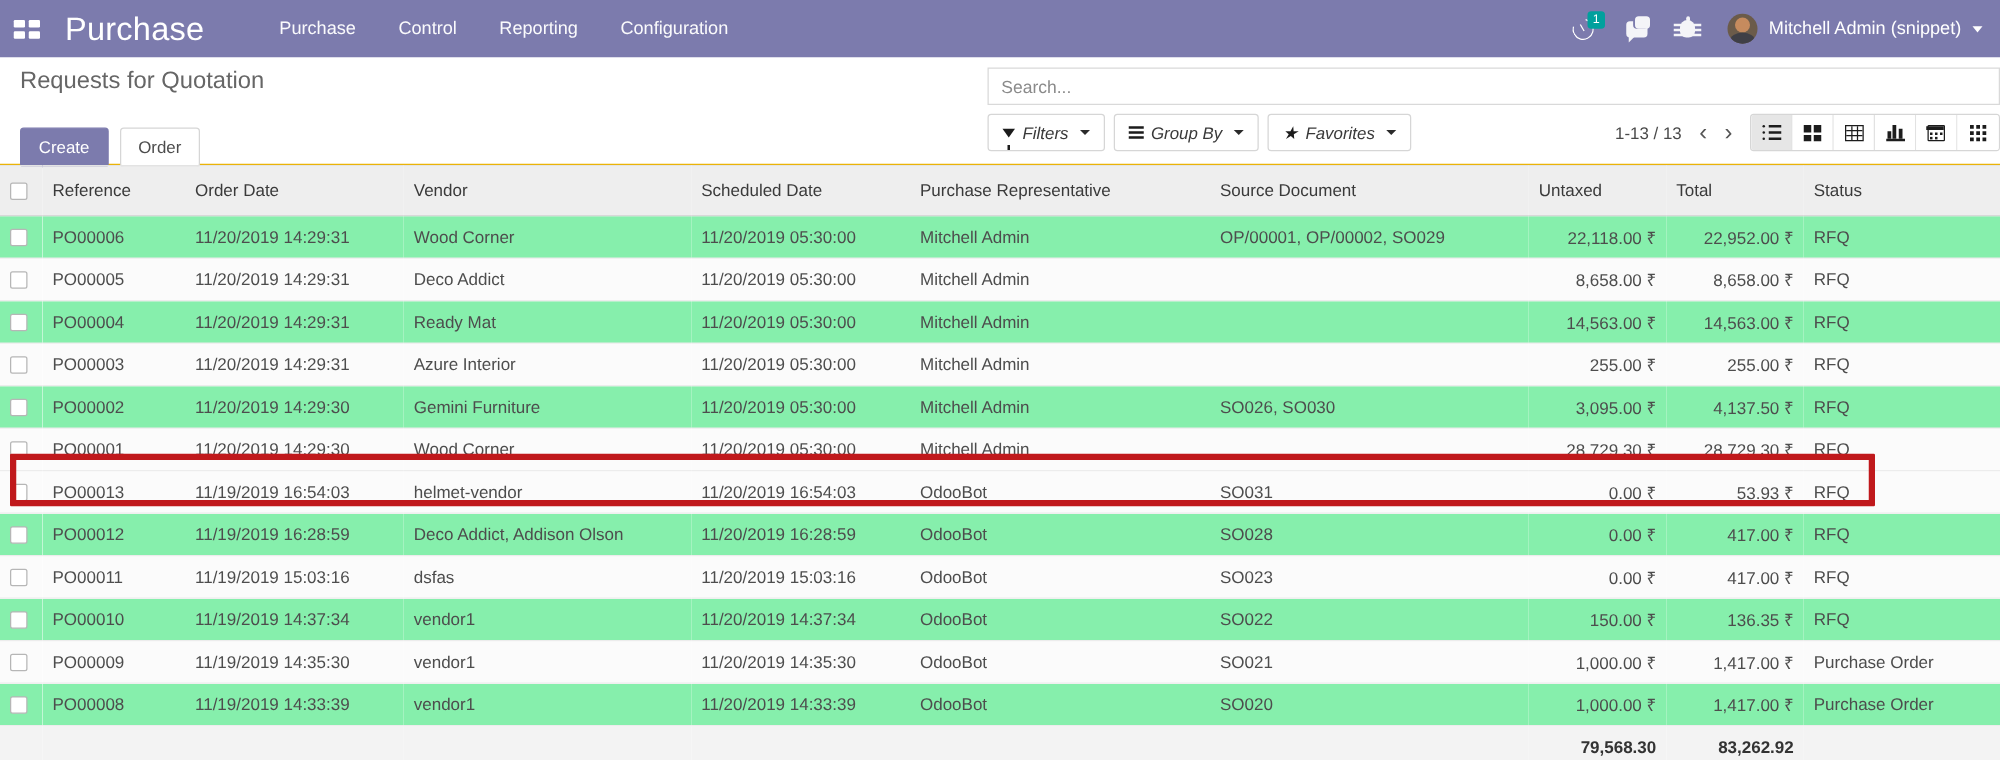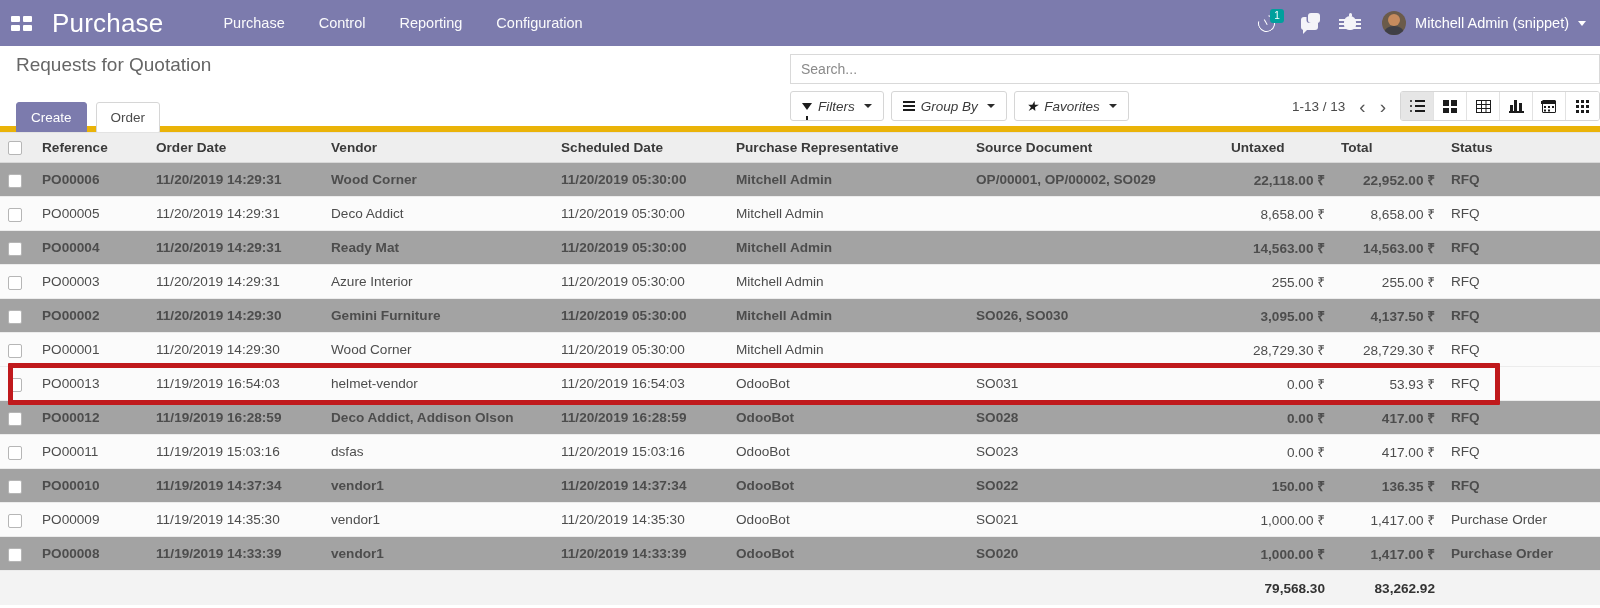--- a/index.html
+++ b/index.html
@@ -161,21 +161,21 @@
   .caret-wh {
     width: 0; height: 0;
     border-left: 4.5px solid transparent;
     border-right: 4.5px solid transparent;
     border-top: 5px solid #ffffff;
   }
 
   
   .control-panel {
     background: #ffffff;
-    border-bottom: 6px solid #eab308;
+    border-bottom: 1px solid #eab308;
     padding: 9px 14px 8px 14px;
     position: relative;
     height: 86px;
   }
   .cp-left { position: absolute; left: 16px; top: 8px; }
   .breadcrumb {
     font-size: 19px;
     color: #666666;
     font-weight: 400;
     white-space: nowrap;
@@ -424,39 +424,39 @@
     width: 100%;
     border-collapse: collapse;
     table-layout: fixed;
     font-size: 13.6px;
     color: #4d4d4d;
   }
   table.olist thead th {
     background: #eeeeee;
     border-bottom: 1px solid #d8d8d8;
     border-top: 1px solid #e3e3e3;
-    font-weight: bold;
+    font-weight: normal;
     color: #3a3a3a;
     text-align: left;
     padding: 7px 8px;
-    height: 30px;
+    height: 40px;
     white-space: nowrap;
     font-size: 13.6px;
   }
   table.olist tbody td {
     border-bottom: 1px solid #ececec;
     padding: 7px 8px;
     height: 28.8px;
     white-space: nowrap;
     overflow: hidden;
     text-overflow: ellipsis;
     color: #4d4d4d;
   }
   tbody tr.row-odd { background: #fbfbfb; }
-  tbody tr.row-even { background: #a3a3a3; font-weight: bold; }
+  tbody tr.row-even { background: #86efac; }
   tbody tr.row-marked { background: #f7f5f8; }
   .num { text-align: right; }
   .cb-cell { width: 34px; padding-left: 8px !important; padding-right: 0 !important; }
   .cbox {
     width: 14px; height: 14px;
     border: 1px solid #b6b6b6;
     background: #ffffff;
     border-radius: 2px;
     display: inline-block;
     vertical-align: middle;

